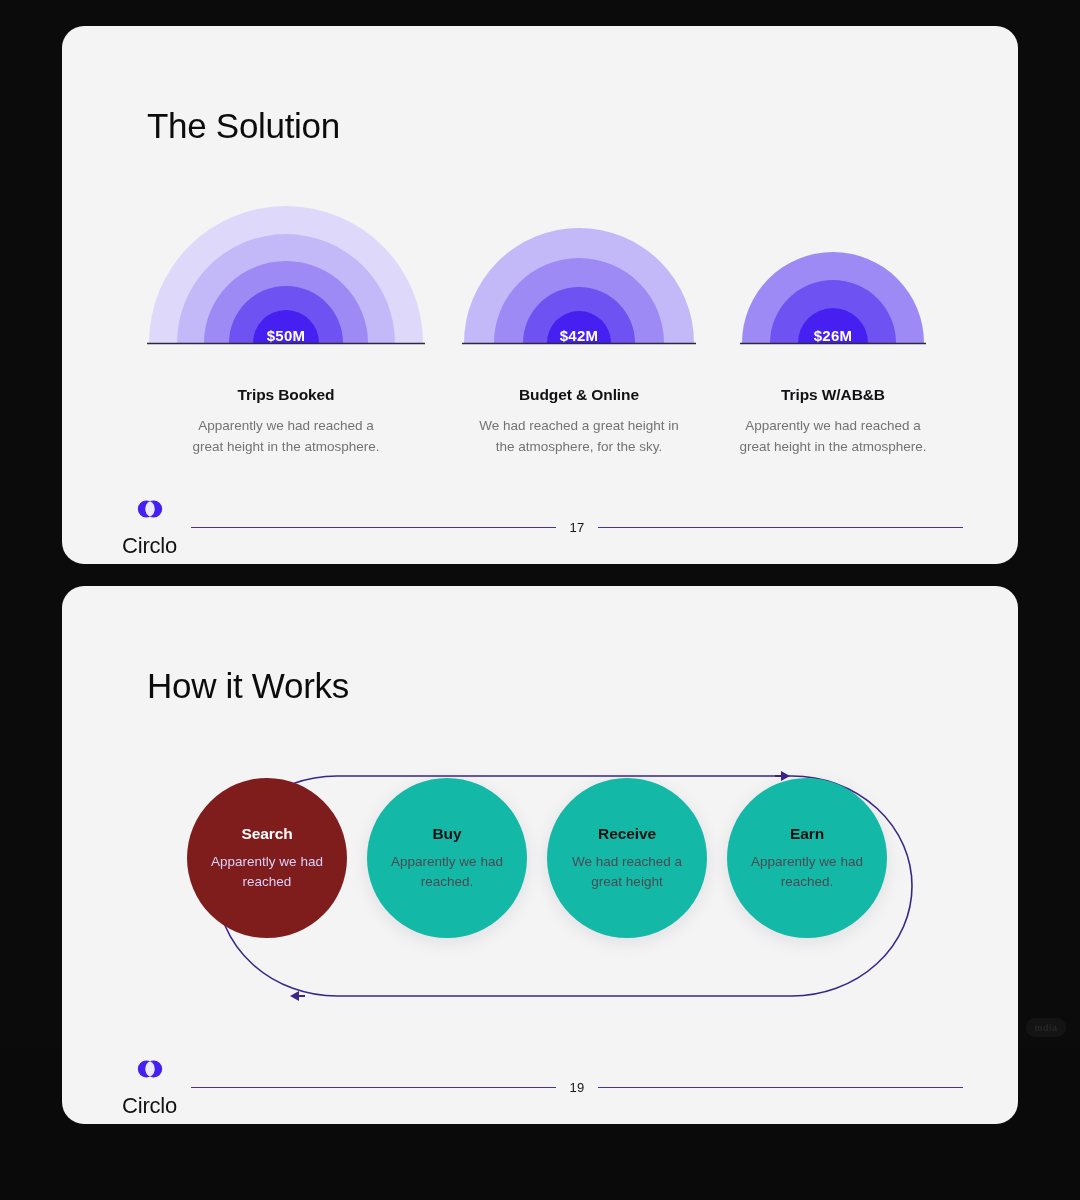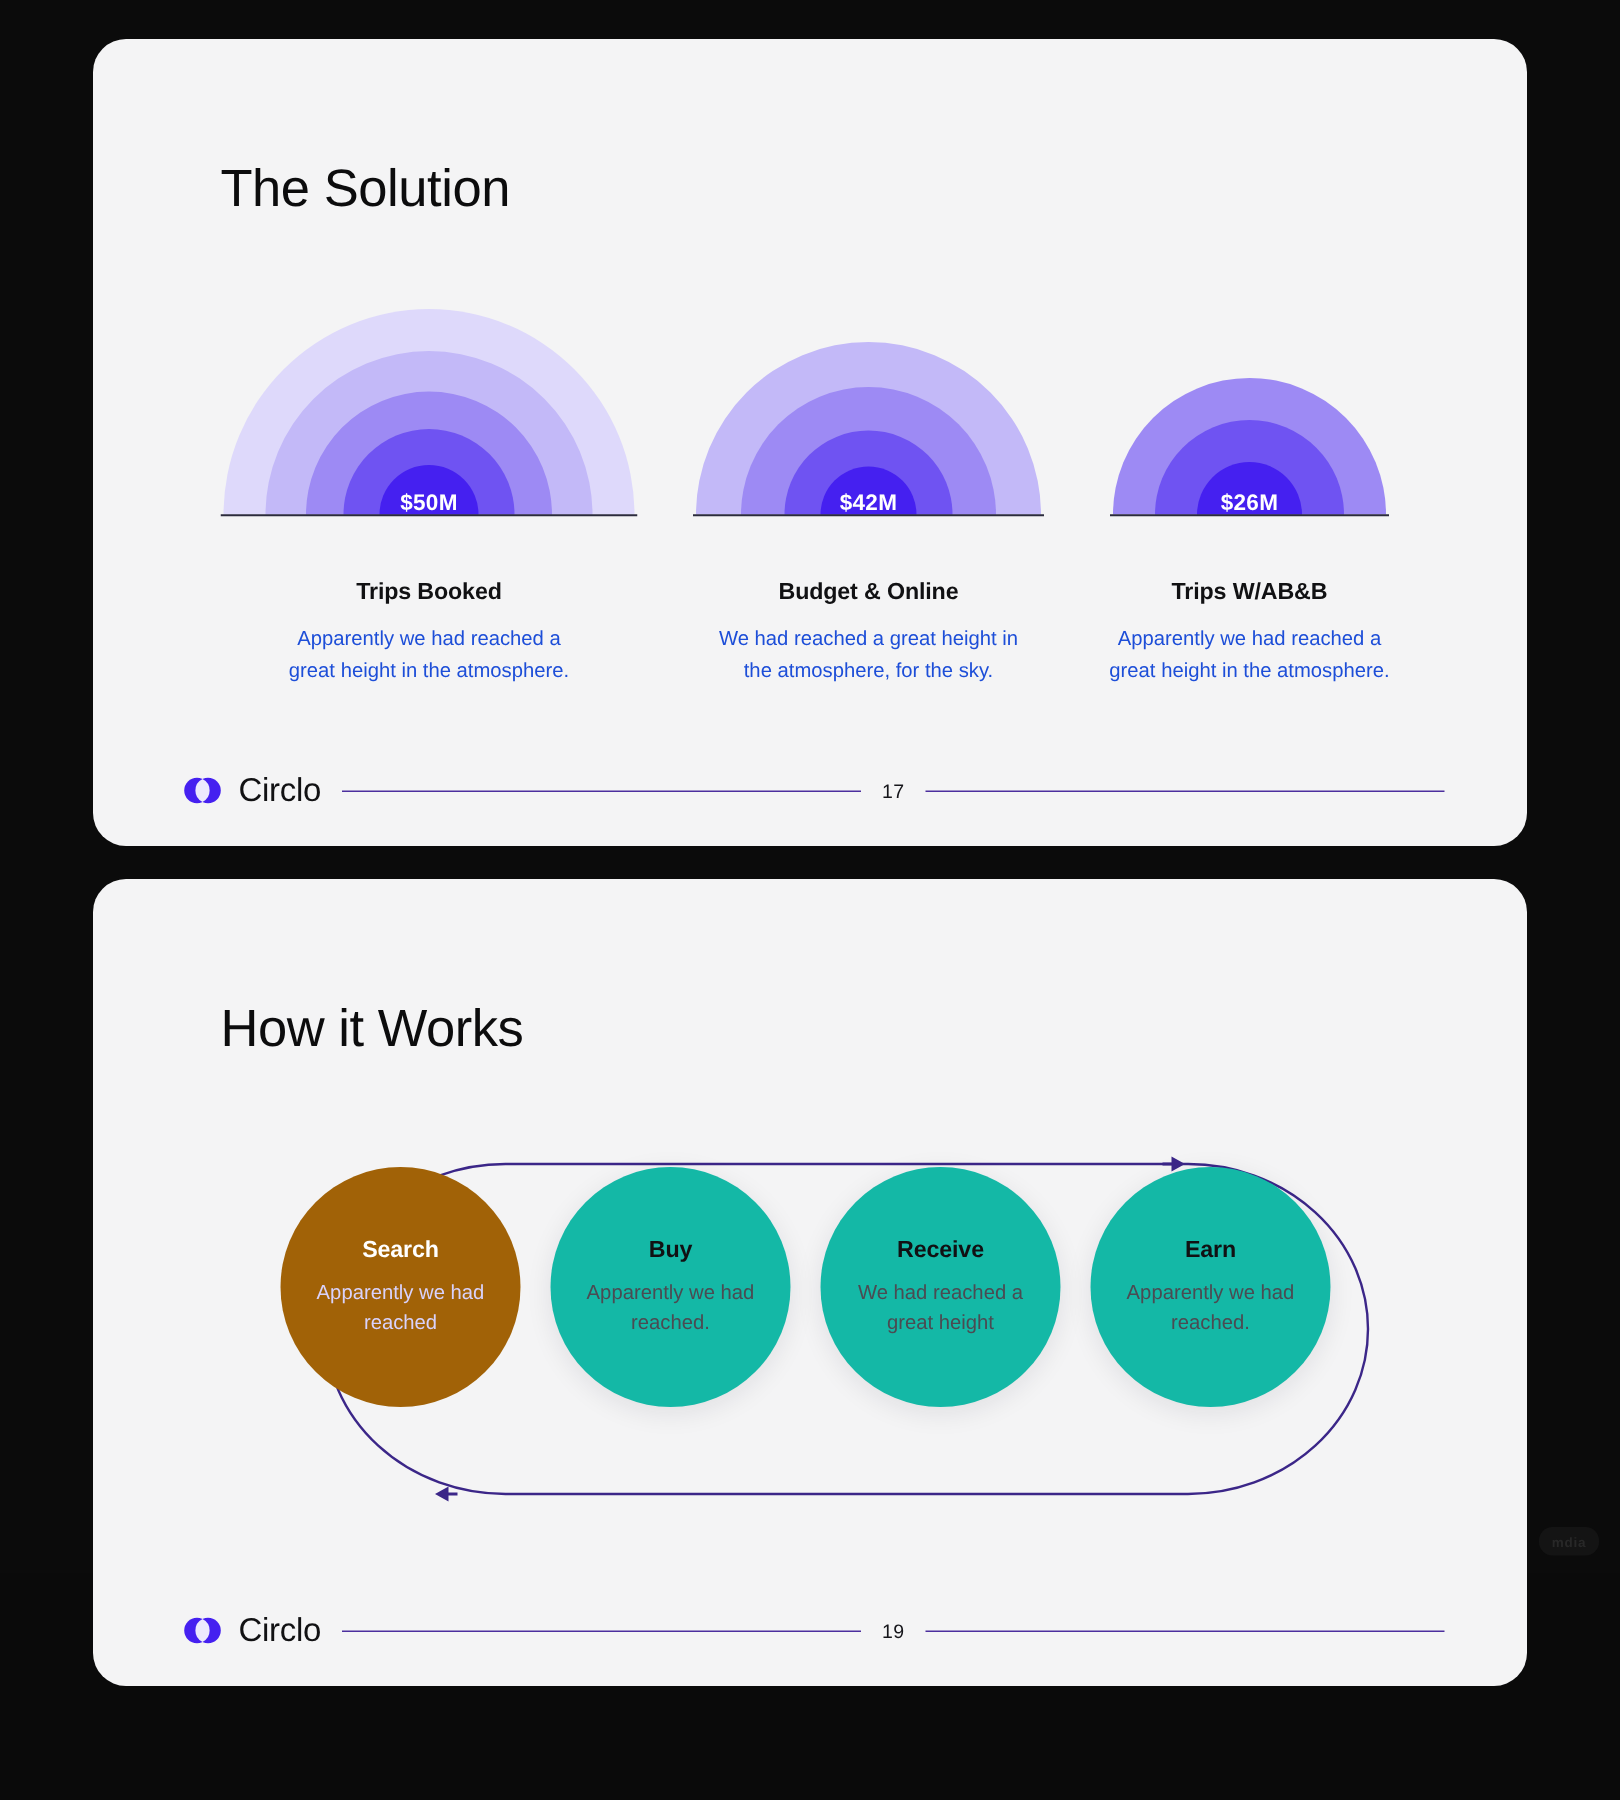--- a/index.html
+++ b/index.html
@@ -41,49 +41,49 @@
     position: absolute; left: 0; right: 0; bottom: 12px;
     text-align: center; color: #ffffff;
     font-weight: bold; font-size: 15px; letter-spacing: .2px;
   }
   .stat-title {
     margin-top: 30px; font-size: 15.5px; font-weight: bold;
     color: #111113; letter-spacing: -0.1px; text-align: right;
   }
   .stat-desc {
     margin-top: 11px; font-size: 13.5px; line-height: 21px;
-    color: #1d4ed8; text-align: center; max-width: 200px;
+    color: #737373; text-align: center; max-width: 200px;
   }
 
   
   .footer {
     position: absolute; left: 60px; right: 55px; bottom: 22px;
     display: flex; align-items: center; height: 30px;
   }
   .footer-rule { flex: 1; height: 1px; background: #4c2f9e; }
-  .logo-block { display: flex; align-items: center; gap: 11px; padding: 0 14px 0 0; }
+  .logo-block { display: flex; align-items: center; gap: 11px; padding: 0 14px 0 0; flex-direction: column; }
   .logo-mark { width: 26px; height: 26px; display: block; }
   .logo-text { font-size: 22px; color: #111113; letter-spacing: -0.2px; }
   .page-num {
     font-size: 13px; color: #15151a; padding: 0 14px; letter-spacing: .2px;
   }
 
   
   .flow { position: absolute; left: 85px; top: 160px; width: 786px; height: 290px; }
   .flow svg.loop { position: absolute; left: 0; top: 0; overflow: visible; }
   .circles {
     position: absolute; left: 40px; top: 32px;
     display: flex; align-items: center; gap: 20px;
   }
   .node {
     width: 160px; height: 160px; border-radius: 50%;
     display: flex; flex-direction: column; align-items: center; justify-content: center;
     text-align: center; padding: 0 20px;
   }
-  .node.filled { background: #a16207; }
+  .node.filled { background: #7f1d1d; }
   .node.plain  { background: #14b8a6; box-shadow: 0 4px 18px rgba(20,20,40,0.09); }
   .node-title { font-size: 15.5px; font-weight: bold; letter-spacing: -0.1px; }
   .node-desc  { margin-top: 9px; font-size: 13.5px; line-height: 20px; }
   .node.filled .node-title { color: #ffffff; }
   .node.filled .node-desc  { color: #d9d2fb; }
   .node.plain .node-title  { color: #111113; }
   .node.plain .node-desc   { color: #4b4b52; }
 
   .watermark {
     position: absolute; right: 14px; bottom: 12px;

